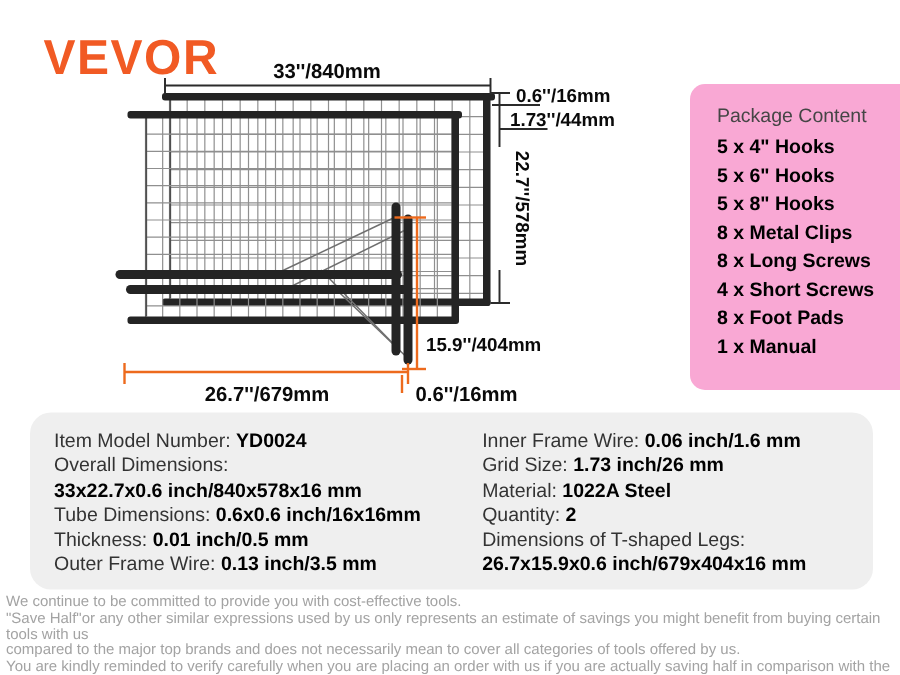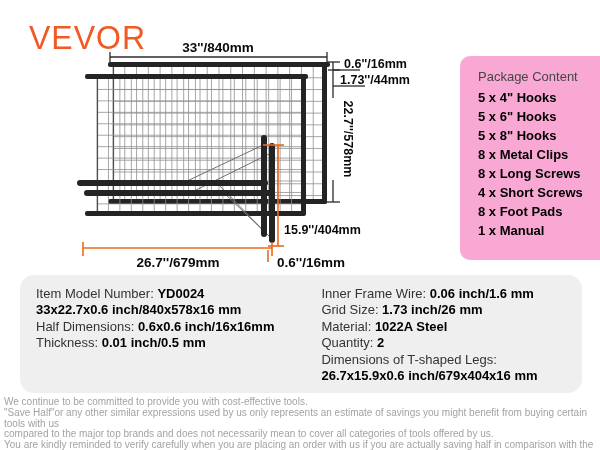--- a/index.html
+++ b/index.html
@@ -1,20 +1,20 @@
 <!DOCTYPE html>
 <html style="--brand: #f15a24; --dim-orange: #ed6a1d;"><head>
 <meta charset="utf-8">
 <style>
   html,body{margin:0;padding:0;background:#fff;}
   .canvas{position:relative;width:600px;height:450px;background:#fff;overflow:hidden;
           font-family:"Liberation Sans", sans-serif;}
 
   
-  .logo{position:absolute;left:29px;top:20px;font-size:32px;font-weight:400;
+  .logo{position:absolute;left:29px;top:20px;font-size:32px;font-weight:700;
         color:var(--brand,#f15a24);letter-spacing:1px;transform:scaleY(1.02);text-align:center;}
 
   
   .diagram{position:absolute;left:0;top:0;}
   .mesh line{stroke:#8f8f8f;stroke-width:0.8;}
   .steel{fill:#242424;}
   .thinwire{stroke:#4f4f4f;stroke-width:1.2;}
   .brace{stroke:#6f6f6f;stroke-width:1;}
   .dim-black{stroke:#2b2b2b;stroke-width:1.3;fill:none;}
   .dim-orange{stroke:var(--dim-orange,#ed6a1d);stroke-width:1.6;fill:none;}
@@ -204,23 +204,25 @@
         <li>8 x Long Screws</li>
         <li>4 x Short Screws</li>
         <li>8 x Foot Pads</li>
         <li>1 x Manual</li>
       </ul>
   </div>
 
   <div class="spec-box">
     <div class="spec-col left" id="spec-left">
         <div class="spec-row"><span class="spec-label">Item Model Number: </span><span class="spec-value">YD0024</span></div>
+        <div class="spec-row"><span class="spec-label">Overall Dimensions:</span><span class="spec-value"></span></div>
         <div class="spec-row"><span class="spec-label"></span><span class="spec-value">33x22.7x0.6 inch/840x578x16 mm</span></div>
-        <div class="spec-row"><span class="spec-label">Half Dimensions: </span><span class="spec-value">0.6x0.6 inch/16x16mm</span></div>
+        <div class="spec-row"><span class="spec-label">Tube Dimensions: </span><span class="spec-value">0.6x0.6 inch/16x16mm</span></div>
         <div class="spec-row"><span class="spec-label">Thickness: </span><span class="spec-value">0.01 inch/0.5 mm</span></div>
+        <div class="spec-row"><span class="spec-label">Outer Frame Wire: </span><span class="spec-value">0.13 inch/3.5 mm</span></div>
       </div>
     <div class="spec-col right" id="spec-right">
         <div class="spec-row"><span class="spec-label">Inner Frame Wire: </span><span class="spec-value">0.06 inch/1.6 mm</span></div>
         <div class="spec-row"><span class="spec-label">Grid Size: </span><span class="spec-value">1.73 inch/26 mm</span></div>
         <div class="spec-row"><span class="spec-label">Material: </span><span class="spec-value">1022A Steel</span></div>
         <div class="spec-row"><span class="spec-label">Quantity: </span><span class="spec-value">2</span></div>
         <div class="spec-row"><span class="spec-label">Dimensions of T-shaped Legs:</span><span class="spec-value"></span></div>
         <div class="spec-row"><span class="spec-label"></span><span class="spec-value">26.7x15.9x0.6 inch/679x404x16 mm</span></div>
       </div>
   </div>

